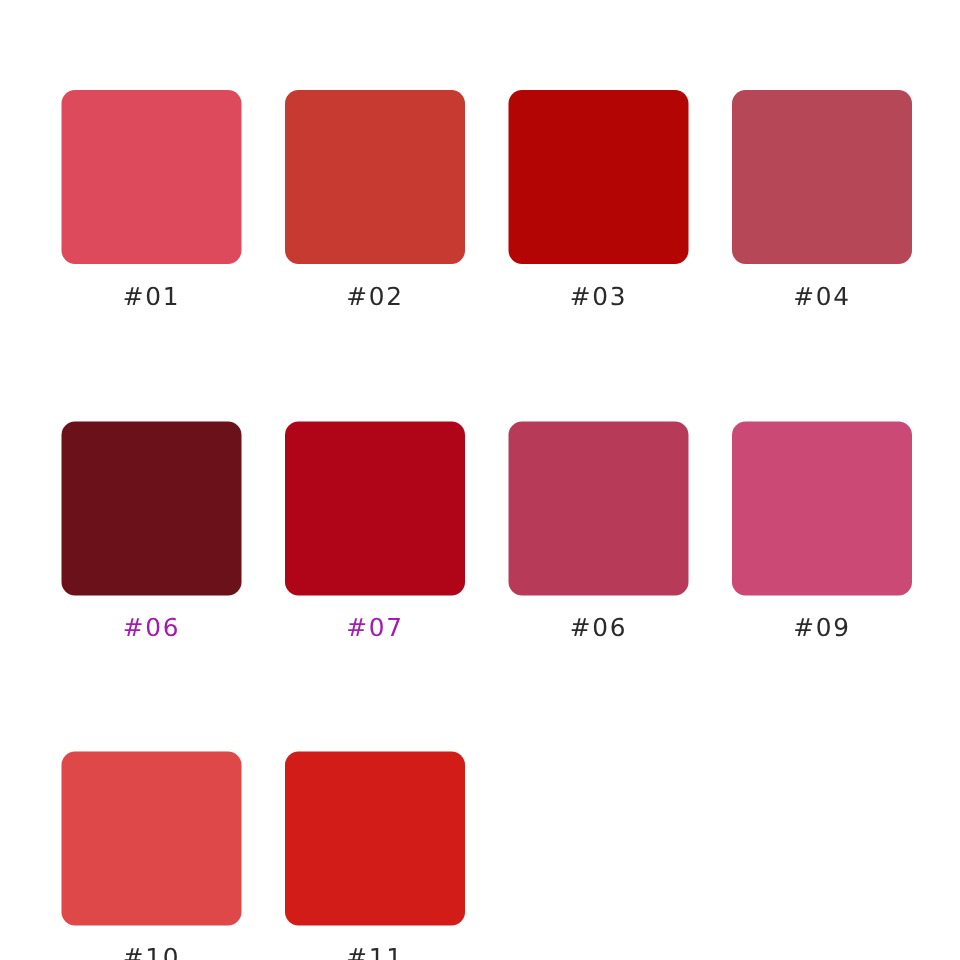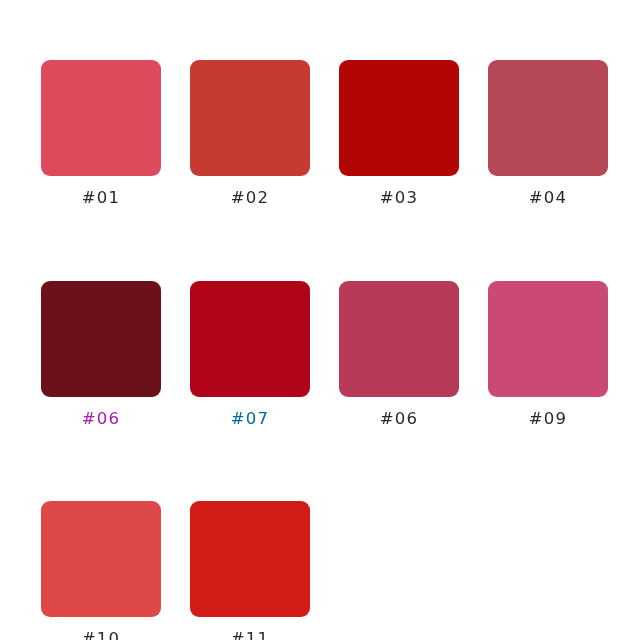--- a/index.html
+++ b/index.html
@@ -79,21 +79,21 @@
       <div class="swatch-cell">
         <div class="swatch-chip" style="background: rgb(182, 71, 86);"></div>
         <div class="swatch-label" style="color: rgb(42, 42, 42);">#04</div>
       </div>
       <div class="swatch-cell">
         <div class="swatch-chip" style="background: rgb(107, 17, 25);"></div>
         <div class="swatch-label" style="color: #a21caf;">#06</div>
       </div>
       <div class="swatch-cell">
         <div class="swatch-chip" style="background: rgb(176, 4, 24);"></div>
-        <div class="swatch-label" style="color: #0369a1;">#07</div>
+        <div class="swatch-label" style="color: #a21caf;">#07</div>
       </div>
       <div class="swatch-cell">
         <div class="swatch-chip" style="background: rgb(183, 58, 89);"></div>
         <div class="swatch-label" style="color: rgb(42, 42, 42);">#06</div>
       </div>
       <div class="swatch-cell">
         <div class="swatch-chip" style="background: rgb(203, 73, 117);"></div>
         <div class="swatch-label" style="color: rgb(42, 42, 42);">#09</div>
       </div>
       <div class="swatch-cell">

